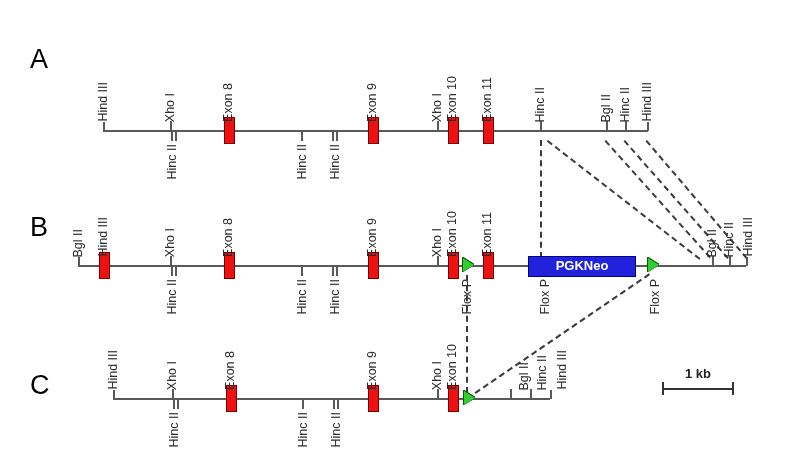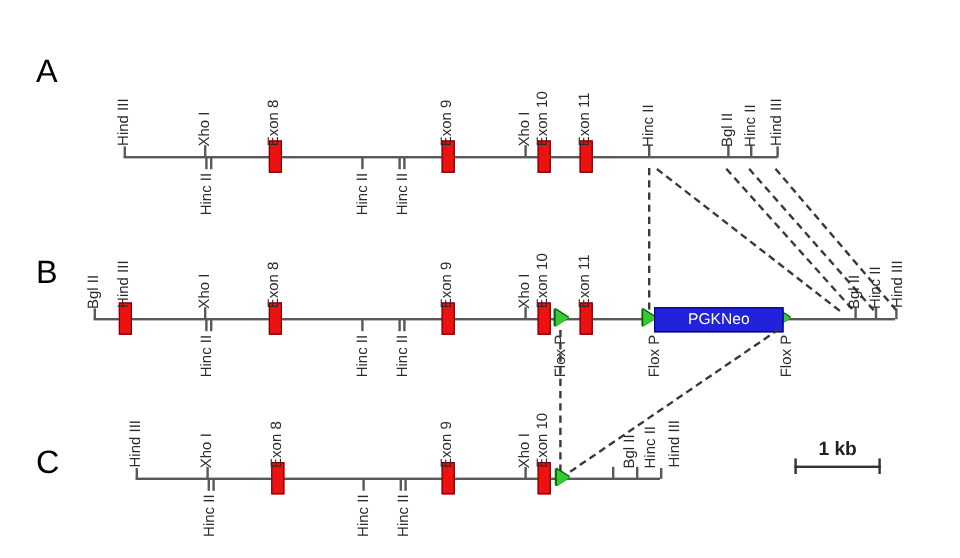--- a/index.html
+++ b/index.html
@@ -46,21 +46,21 @@
   
   .conn{position:absolute;height:0;border-top:2px dashed #3a3a3a;
         transform-origin:0 0;}
   .vconn{position:absolute;width:0;border-left:2px dashed #3a3a3a;}
 
   
   .scalebar{position:absolute;}
   .scalebar .bar{position:absolute;left:0;top:10px;height:0;border-top:2px solid #333;}
   .scalebar .end{position:absolute;top:4px;width:0;height:13px;border-left:2px solid #333;}
   .scalebar .txt{position:absolute;top:-12px;width:100%;text-align:center;
-                 font-size:16px;font-weight:bold;color:#222;}
+                 font-size:13px;font-weight:bold;color:#222;}
 </style>
 </head>
 <body>
 
 <div id="fig">
 
 
   <div class="panel-letter" style="left:30px;top:46px;">A</div>
   <div class="panel-letter" style="left:30px;top:214px;">B</div>
   <div class="panel-letter" style="left:30px;top:372px;">C</div>
@@ -131,21 +131,21 @@
     <div class="exon" style="left:99px;top:252px;width:9px;height:25px;"></div>
     <div class="exon" style="left:224px;top:252px;width:9px;height:25px;"></div>
     <div class="exon" style="left:368px;top:252px;width:9px;height:25px;"></div>
     <div class="exon" style="left:448px;top:252px;width:9px;height:25px;"></div>
     <div class="exon" style="left:483px;top:252px;width:9px;height:25px;"></div>
 
     <div class="flox" style="left:463px;top:258px;"></div>
     <div class="flox" style="left:536px;top:258px;"></div>
     <div class="flox" style="left:648px;top:258px;"></div>
 
-    <div class="cassette" style="left:545px;top:256px;width:106px;height:19px;">PGKNeo</div>
+    <div class="cassette" style="left:528px;top:256px;width:106px;height:19px;font-weight:bold;">PGKNeo</div>
 
     <div class="vlab up" style="left:72px;bottom:208px;">Bgl II</div>
     <div class="vlab up" style="left:97px;bottom:208px;">Hind III</div>
     <div class="vlab up" style="left:164px;bottom:208px;">Xho I</div>
     <div class="vlab up" style="left:222px;bottom:208px;">Exon 8</div>
     <div class="vlab up" style="left:366px;bottom:208px;">Exon 9</div>
     <div class="vlab up" style="left:431px;bottom:208px;">Xho I</div>
     <div class="vlab up" style="left:446px;bottom:208px;">Exon 10</div>
     <div class="vlab up" style="left:481px;bottom:208px;">Exon 11</div>
     <div class="vlab up" style="left:706px;bottom:208px;">Bgl II</div>

